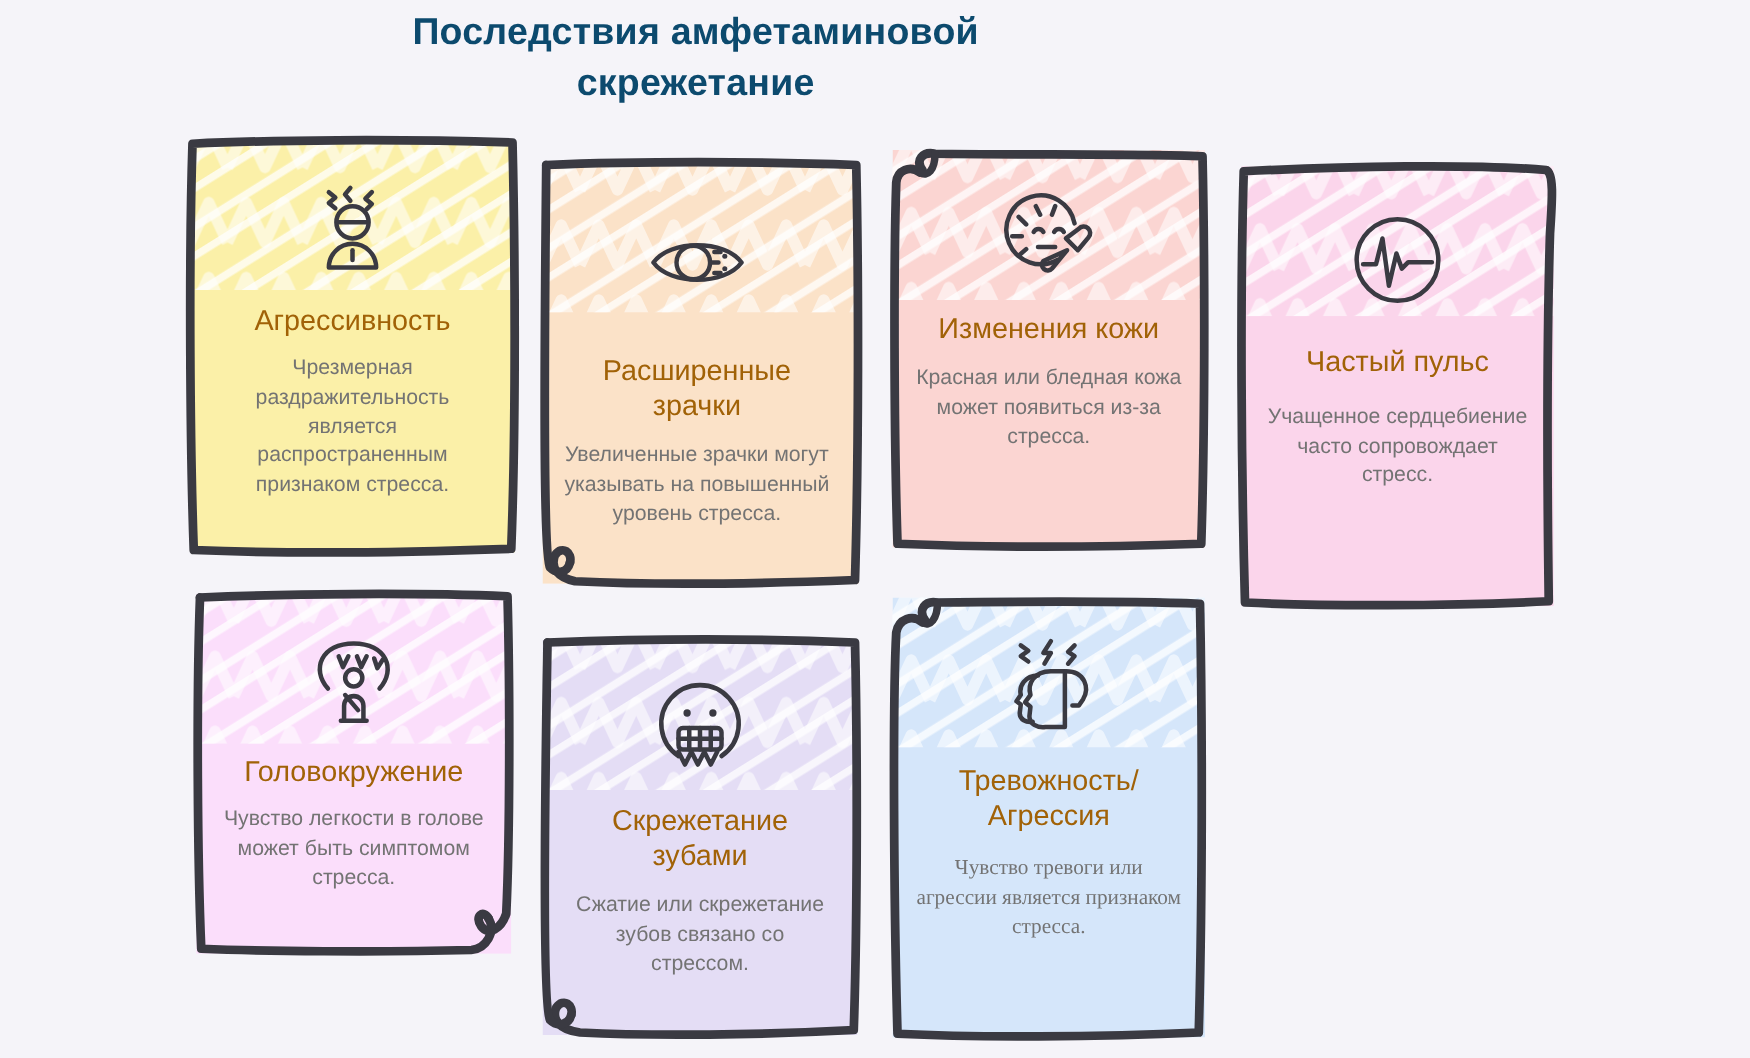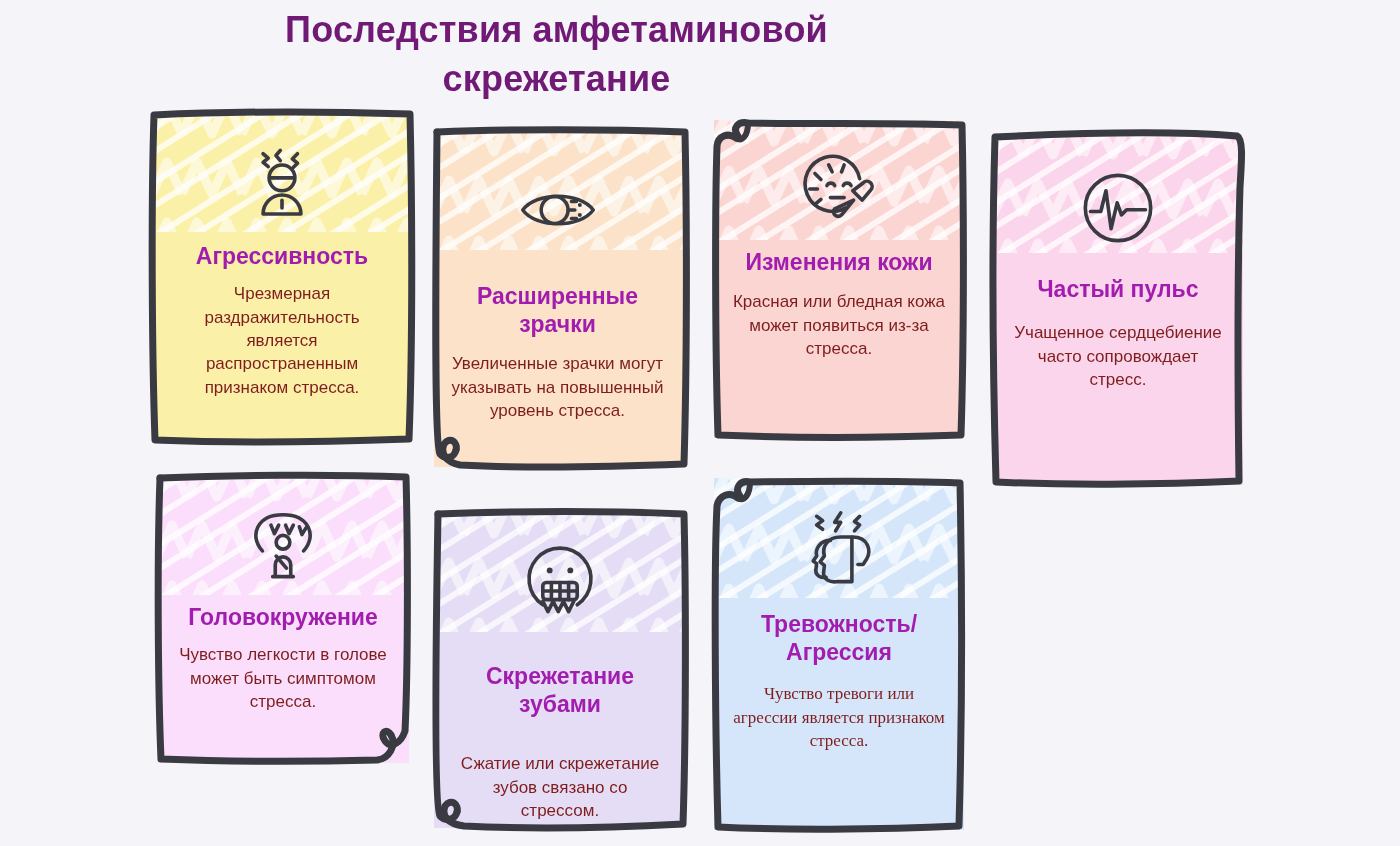--- a/index.html
+++ b/index.html
@@ -14,23 +14,23 @@
     overflow: hidden;
     position: relative;
   }
 
   #page-title {
     position: absolute;
     left: 0;
     top: 6px;
     width: 1113px;
     text-align: center;
-    font-size: 36px;
+    font-size: 30px;
     font-weight: bold;
-    color: #701a75;
+    color: #0c4a6e;
     line-height: 1.35;
     letter-spacing: 0.2px;
   }
   #page-title .ttl-line { display: block; }
 
   .board {
     position: absolute;
     left: 0;
     top: 0;
     width: 1400px;
@@ -70,26 +70,26 @@
     align-items: center;
     text-align: center;
     box-sizing: border-box;
     padding: 0 18px;
   }
   .card .icon-wrap {
     display: block;
     line-height: 0;
   }
   .card .c-title {
-    font-weight: bold;
-    color: #a21caf;
+    font-weight: normal;
+    color: #a16207;
     line-height: 1.22;
   }
   .card .c-body {
-    color: #7f1d1d;
+    color: #737373;
     line-height: 1.38;
   }
 
   
   #card-0 { left: 152px; top: 112px;  width: 260px; height: 330px; }
   #card-0 .content { padding-top: 28px; }
   #card-0 .c-title { font-size: 23px; margin-top: 16px; }
   #card-0 .c-body  { font-size: 17px; margin-top: 12px; }
 
   #card-1 { left: 434px; top: 130px;  width: 253px; height: 337px; }
@@ -106,21 +106,21 @@
   #card-3 .content { padding-top: 32px; }
   #card-3 .c-title { font-size: 23px; margin-top: 24px; }
   #card-3 .c-body  { font-size: 17px; margin-top: 18px; }
 
   #card-4 { left: 157px; top: 475px;  width: 252px; height: 288px; }
   #card-4 .content { padding-top: 26px; }
   #card-4 .c-title { font-size: 23px; margin-top: 16px; }
   #card-4 .c-body  { font-size: 17px; margin-top: 12px; }
 
   #card-5 { left: 434px; top: 512px;  width: 252px; height: 316px; }
-  #card-5 .content { padding-top: 24px; gap: 20px; }
+  #card-5 .content { padding-top: 24px; }
   #card-5 .c-title { font-size: 23px; margin-top: 20px; }
   #card-5 .c-body  { font-size: 17px; margin-top: 14px; }
 
   #card-6 { left: 714px; top: 478px;  width: 250px; height: 352px; }
   #card-6 .content { padding-top: 28px; }
   #card-6 .c-title { font-size: 23px; margin-top: 18px; }
   #card-6 .c-body  { font-size: 17px; margin-top: 16px; font-family: Liberation Serif, serif; }
 </style>
 </head>
 <body style="background: rgb(245, 244, 249);">

